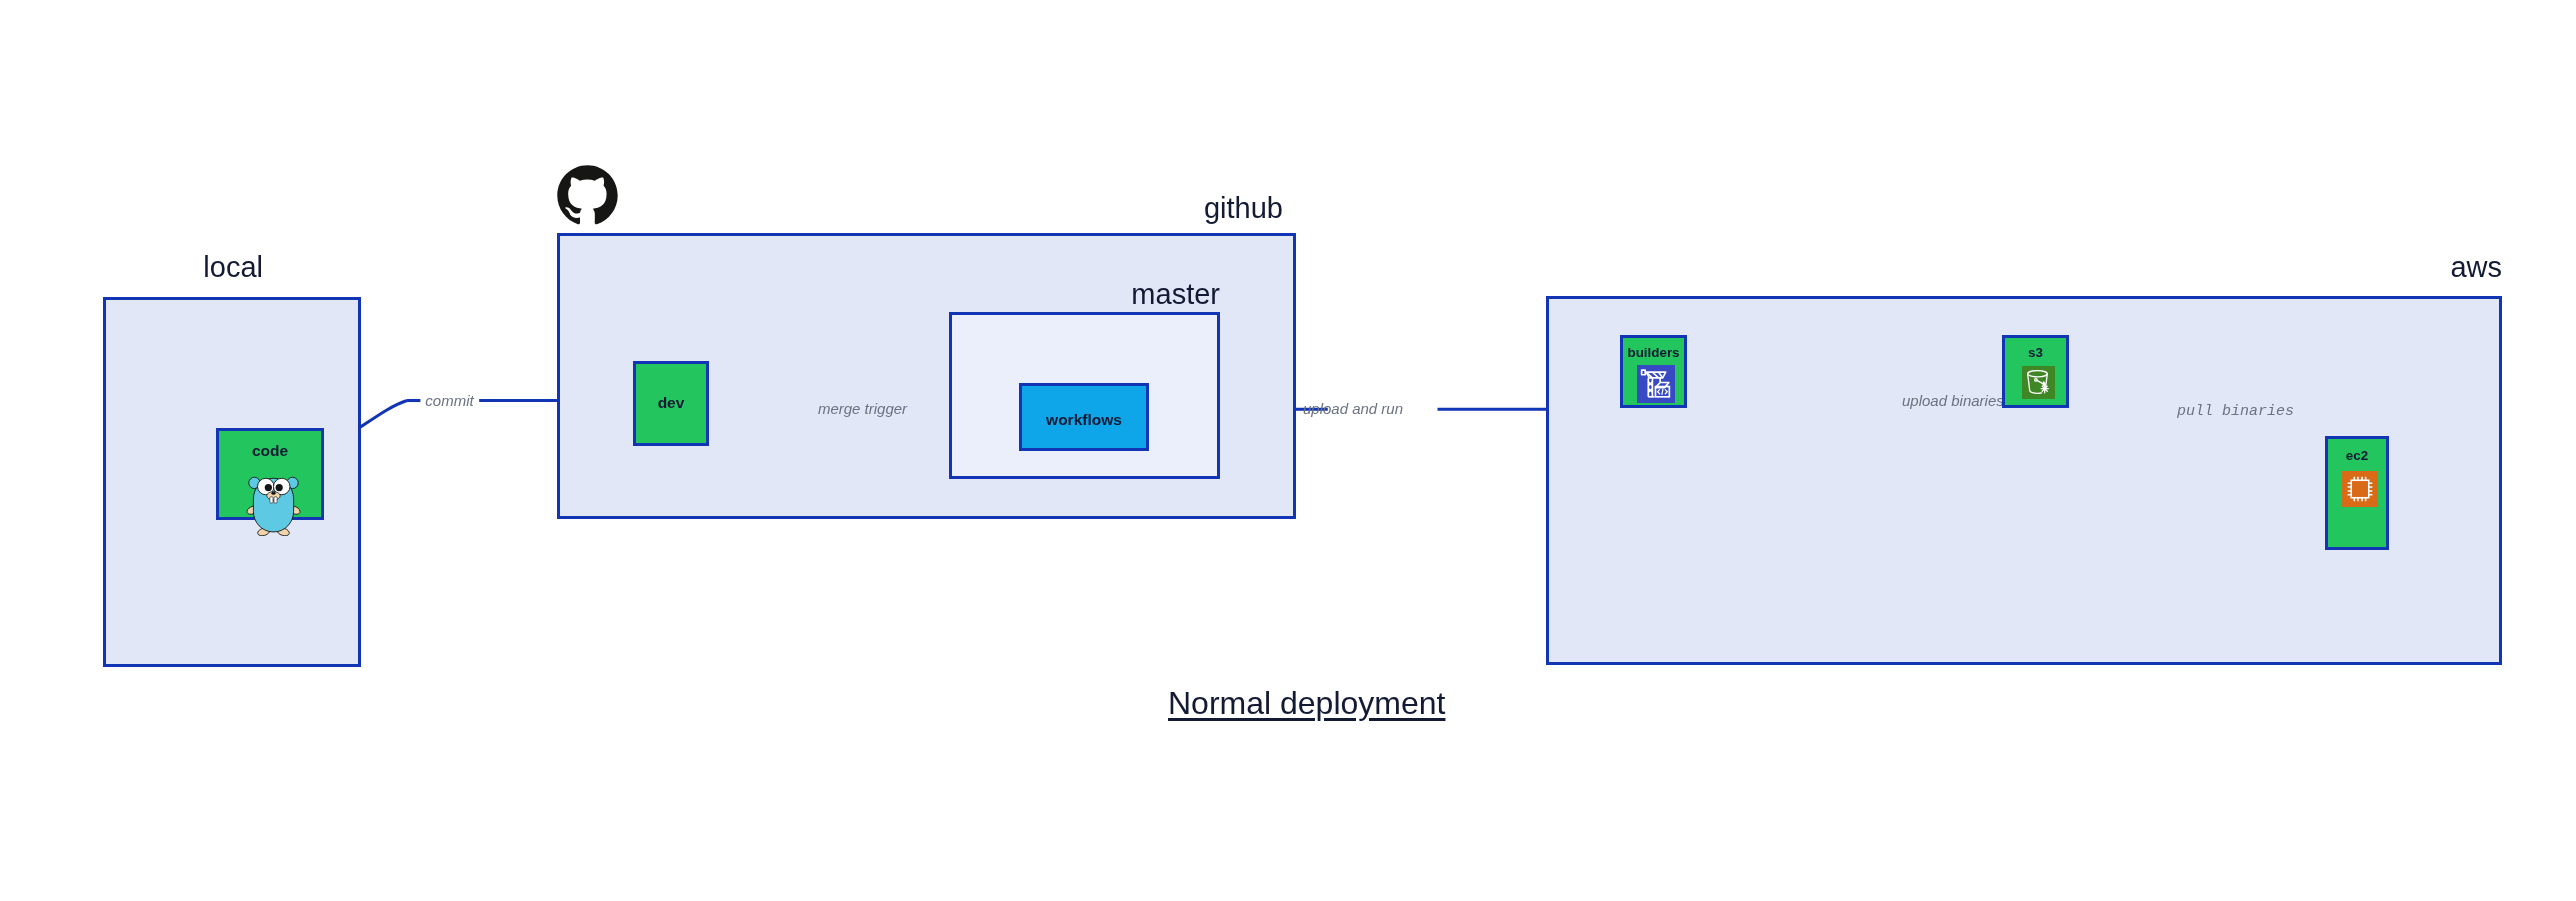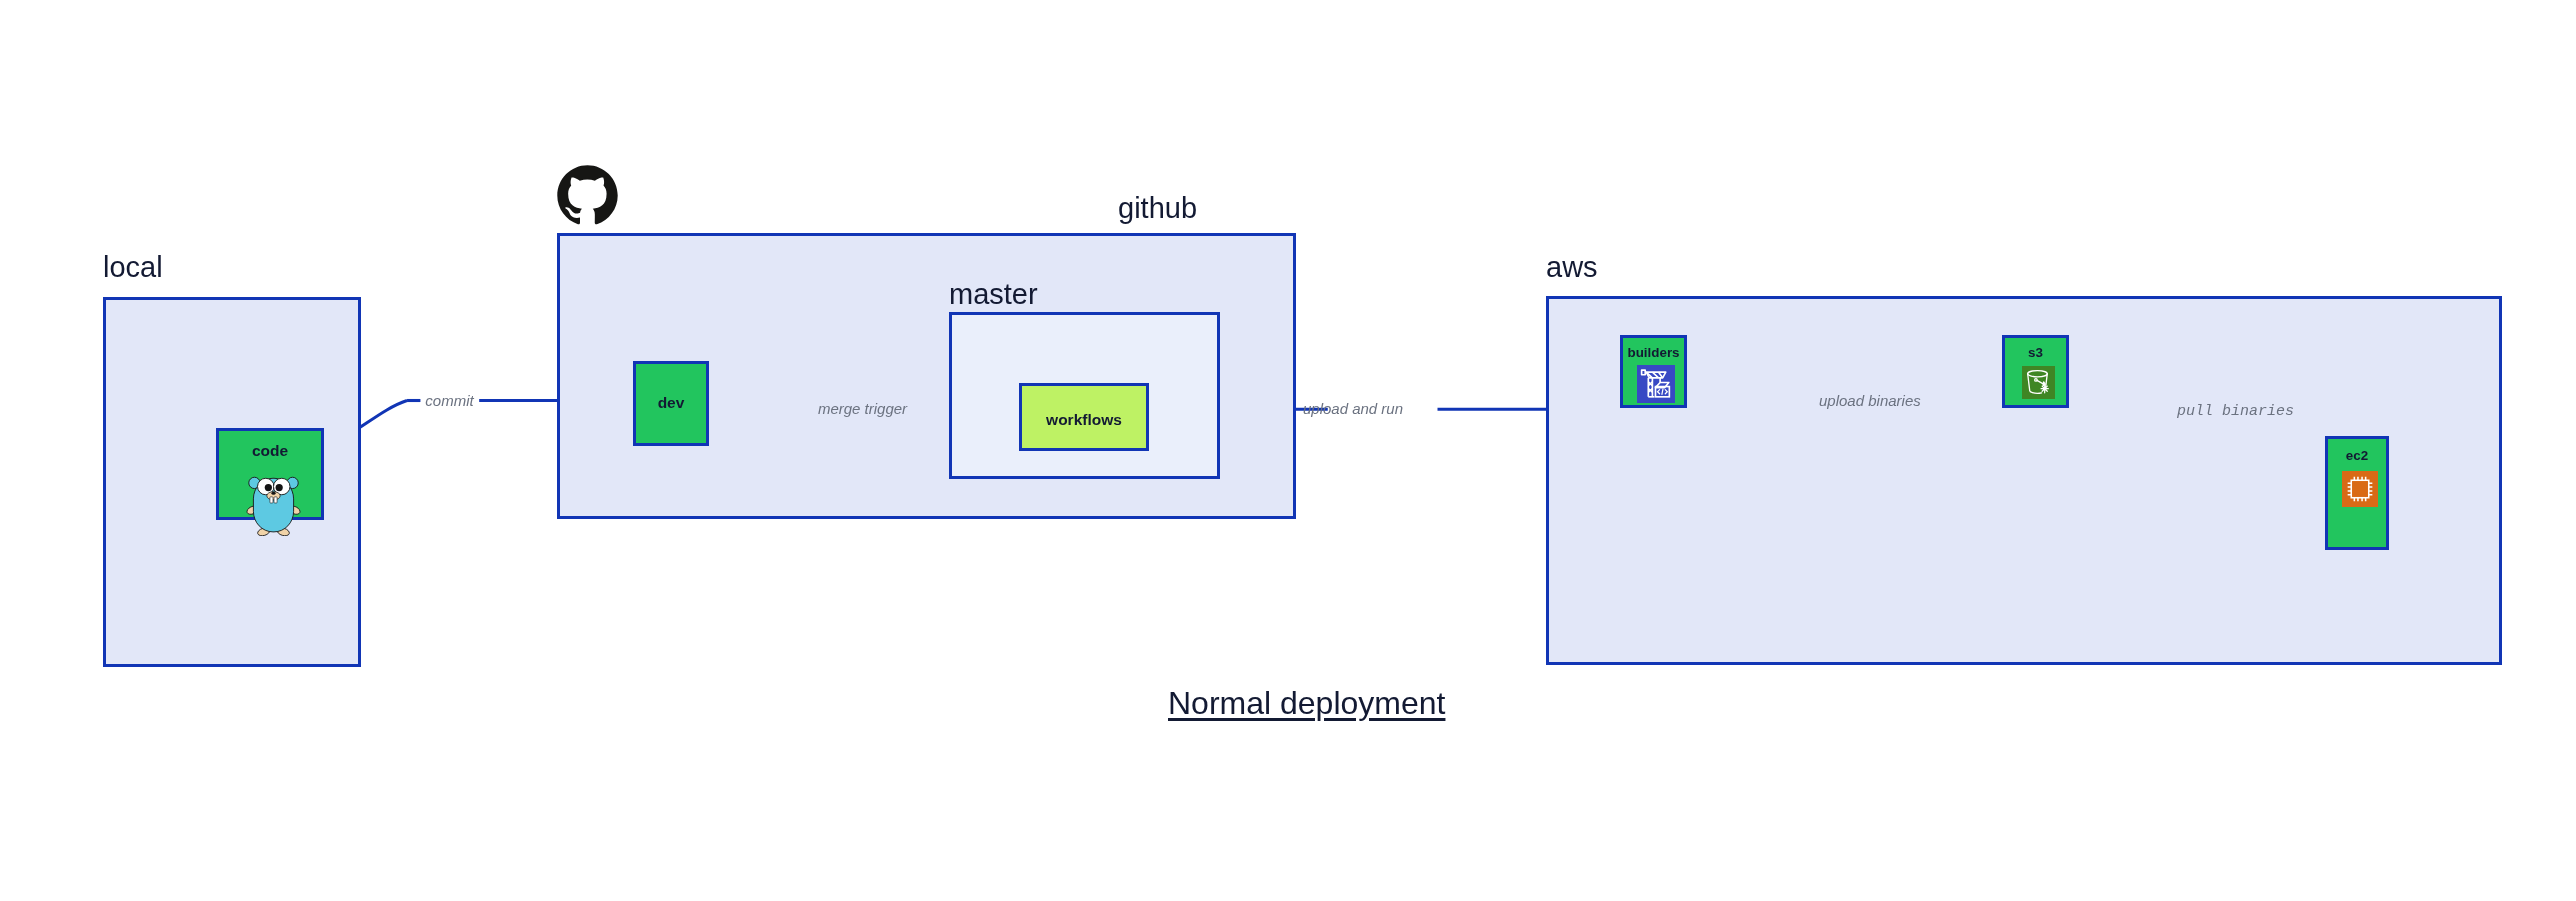--- a/index.html
+++ b/index.html
@@ -20,21 +20,21 @@
     width: 2604px;
     height: 902px;
   }
   .group-label {
     position: absolute;
     color: #131a33;
     font-family: "Liberation Sans", sans-serif;
     font-size: 29px;
     font-weight: 400;
     white-space: nowrap;
-    text-align: left;
+    text-align: right;
     letter-spacing: 0px;
   }
   .group-box {
     position: absolute;
     background: #e2e7f8;
     border: 3.6px solid #1135b5;
     box-sizing: border-box;
   }
   .sub-box {
     position: absolute;
@@ -42,21 +42,21 @@
     border: 3.6px solid #1135b5;
     box-sizing: border-box;
   }
   .node-box {
     position: absolute;
     background: #22c55e;
     border: 3.6px solid #1135b5;
     box-sizing: border-box;
   }
   .node-box.white {
-    background: #bef264;
+    background: #0ea5e9;
   }
   .node-label {
     position: absolute;
     left: 0;
     width: 100%;
     text-align: center;
     color: #131a33;
     font-family: "Liberation Sans", sans-serif;
     font-weight: bold;
     font-size: 15.5px;
@@ -213,21 +213,21 @@
         <rect x="36" y="42" width="27" height="20" fill="none" stroke="#ffffff" stroke-width="3.2"></rect>
         <g stroke="#ffffff" stroke-width="2.4" fill="none" stroke-linecap="round">
           <path d="M44 48 L40 52 L44 56"></path>
           <path d="M55 48 L59 52 L55 56"></path>
           <path d="M50.5 47 L48.5 57"></path>
         </g>
       </svg>
     </div>
   </div>
 
-  <div class="edge-label" style="left:1819px; top:392px; width:88px;text-align:right;">upload binaries</div>
+  <div class="edge-label" style="left:1902px; top:392px; width:88px;text-align:right;">upload binaries</div>
 
   <div class="node-box" style="left:2002px; top:335px; width:67px; height:73px;padding-left:29px;">
     <div class="node-label" style="top:7.2px; font-size:13.4px;">s3</div>
     <div class="icon-holder" style="left:17px; top:28px; width:33px; height:33px;">
       <svg viewBox="0 0 64 64" width="33" height="33">
         <rect x="0" y="0" width="64" height="64" fill="#3f8624"></rect>
         <g fill="none" stroke="#ffffff" stroke-width="2.6" stroke-linecap="round" stroke-linejoin="round">
           <ellipse cx="30" cy="15" rx="19" ry="6"></ellipse>
           <path d="M11 15 L15 48 C15 51 24 53 30 53 C33 53 36 52.5 38 52"></path>
           <path d="M49 15 L46 40"></path>

